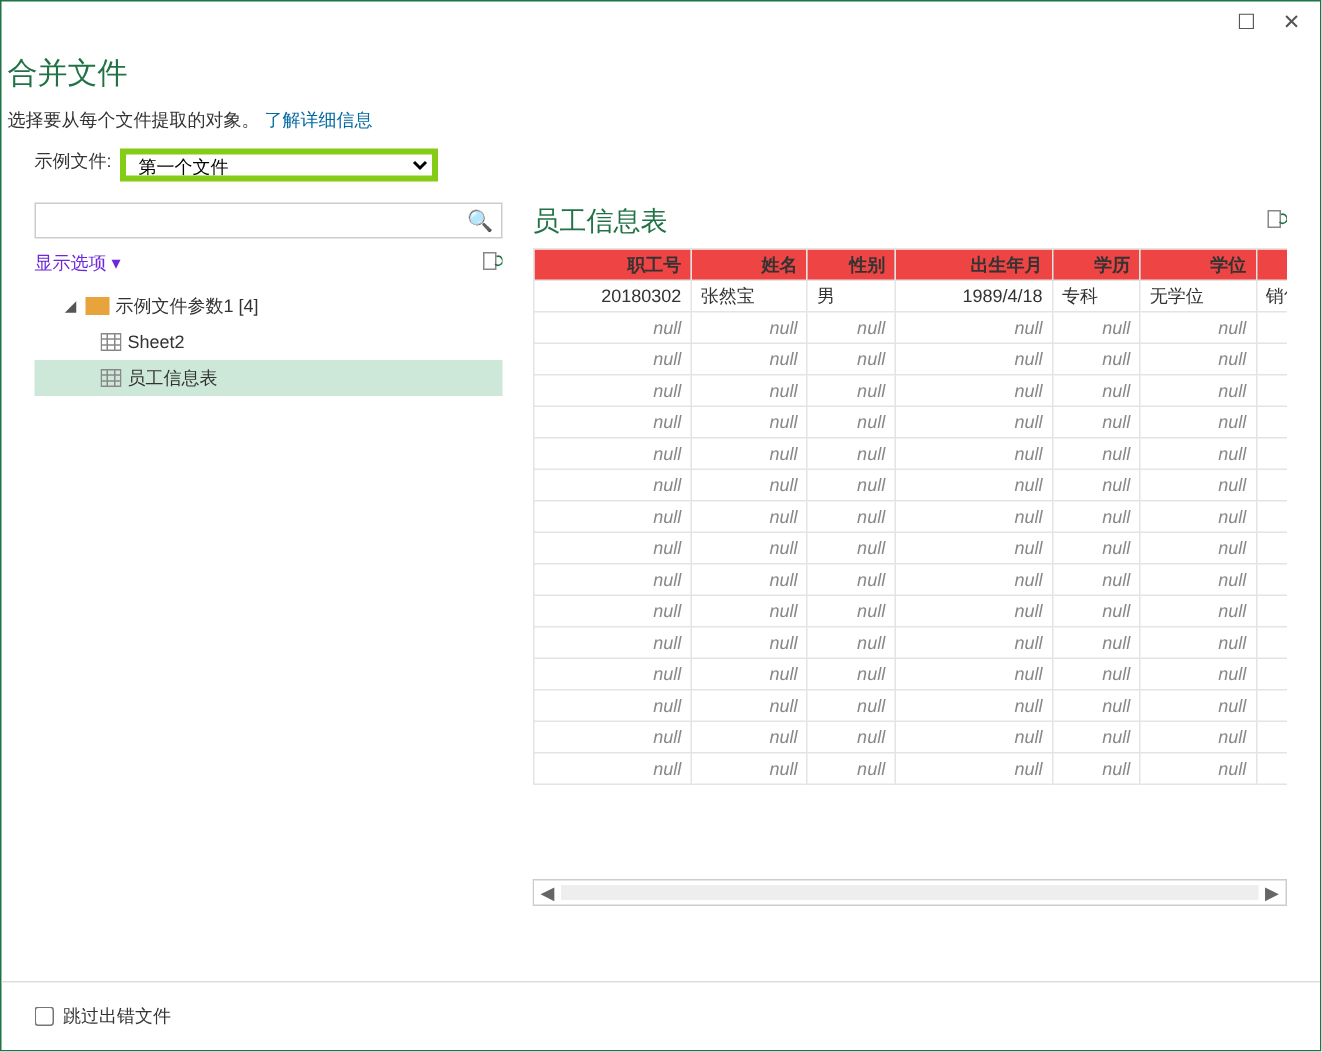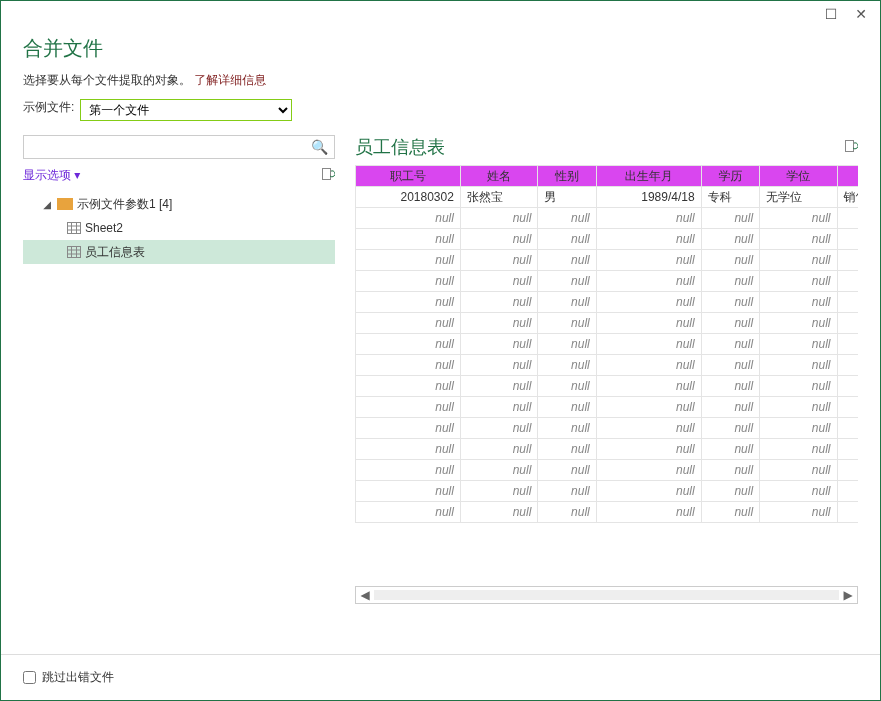--- a/index.html
+++ b/index.html
@@ -1,25 +1,25 @@
 <!DOCTYPE html>
 <html><head>
 <meta charset="utf-8">
 <style>
 * { box-sizing: border-box; margin: 0; padding: 0; }
 body { font-family: "Microsoft YaHei", "Segoe UI", sans-serif; font-size: 12px; color: #333; background: #fff; }
 .window { width: 881px; height: 701px; border: 1px solid #217346; display: flex; flex-direction: column; }
 .titlebar { height: 26px; display: flex; justify-content: flex-end; align-items: center; padding-right: 4px; }
 .titlebar .winbtn { width: 30px; height: 20px; display: flex; align-items: center; justify-content: center; font-size: 14px; color: #555; }
-.header { padding: 8px 22px 10px; }
+.header { padding: 8px 4px 10px; }
 .header h1 { color: #217346; font-size: 20px; font-weight: normal; margin-bottom: 10px; }
 .subline { font-size: 12px; }
-.subline a { color: #7f1d1d; text-decoration: none; }
+.subline a { color: #0369a1; text-decoration: none; }
 .sample-row { display: flex; align-items: flex-start; padding: 0 22px 14px; gap: 6px; }
-.sample-row select { width: 212px; height: 22px; border: 1px solid #84cc16; font-size: 12px; padding: 0 4px; background: #fff; }
+.sample-row select { width: 212px; height: 22px; border: 4px solid #84cc16; font-size: 12px; padding: 0 4px; background: #fff; }
 .content { flex: 1; display: flex; padding: 0 22px 14px; gap: 20px; min-height: 0; }
 .leftpane { width: 312px; display: flex; flex-direction: column; }
 .searchwrap { position: relative; margin-bottom: 8px; }
 .searchwrap input { width: 100%; height: 24px; border: 1px solid #ccc; padding: 0 26px 0 6px; font-size: 12px; }
 .searchwrap .sicon { position: absolute; right: 6px; top: 4px; color: #217346; font-size: 14px; }
 .optrow { display: flex; justify-content: space-between; align-items: center; margin-bottom: 8px; font-size: 12px; color: #6d28d9; }
 .optrow .refresh { color: #666; font-size: 14px; }
 .tree { flex: 1; }
 .tree-item { display: flex; align-items: center; height: 24px; padding: 0 4px; gap: 4px; }
 .tree-item.selected { background: #cde8d9; }
@@ -30,21 +30,21 @@
 .tree-item.lvl1 { padding-left: 18px; }
 .tree-item.lvl2 { padding-left: 44px; }
 .rightpane { flex: 1; display: flex; flex-direction: column; min-width: 0; }
 .previewhdr { display: flex; justify-content: space-between; align-items: center; margin-bottom: 6px; }
 .previewhdr h2 { color: #217346; font-size: 18px; font-weight: normal; }
 .previewhdr .refresh { color: #666; font-size: 14px; }
 .tablewrap { flex: 1; overflow: hidden; display: flex; flex-direction: column; }
 .gridwrap { overflow-x: auto; flex: 1; }
 table { border-collapse: collapse; width: 100%; min-width: 560px; }
 th, td { border: 1px solid #e4e4e4; height: 21px; padding: 0 6px; font-size: 12px; white-space: nowrap; }
-th { background: #d946ef; text-align: center; font-weight: normal; color: #333; }
+th { background: #ef4444; text-align: right; font-weight: bold; color: #333; }
 td { text-align: right; }
 td.nullcell { color: #888; font-style: italic; }
 td.leftcell { text-align: left; }
 .hscroll { height: 18px; display: flex; align-items: center; border: 1px solid #ccc; margin-top: 6px; }
 .hscroll .arrow { width: 18px; text-align: center; color: #666; font-size: 12px; }
 .hscroll .track { flex: 1; height: 10px; background: #eee; }
 .footer { border-top: 1px solid #ddd; padding: 14px 22px; display: flex; justify-content: space-between; align-items: center; margin-top: 36px; }
 .footer label { display: flex; align-items: center; gap: 6px; font-size: 12px; }
 .footer .btns { display: flex; gap: 8px; }
 .footer button { width: 72px; height: 24px; border: 1px solid #bbb; background: #f3f3f3; font-size: 12px; }

